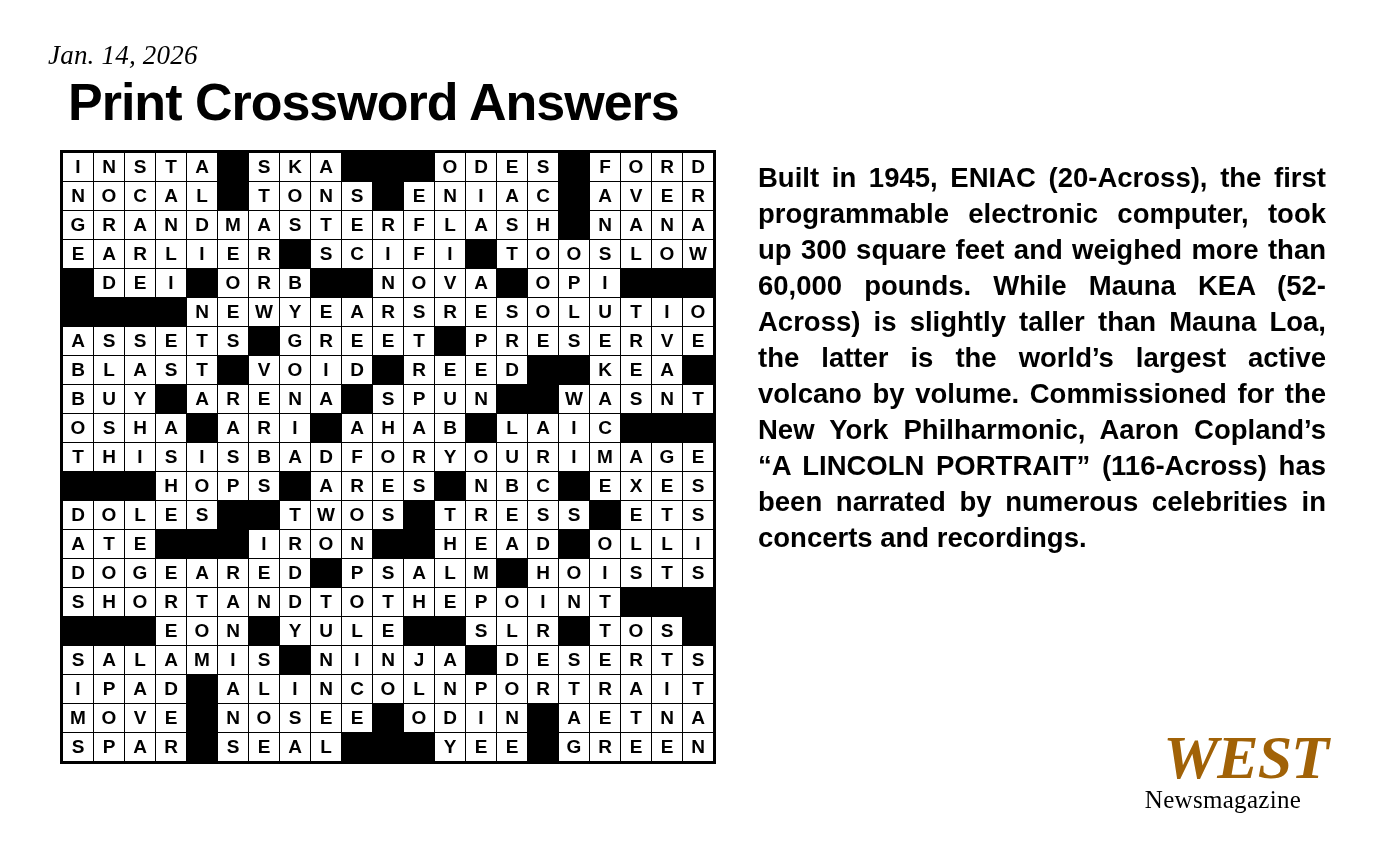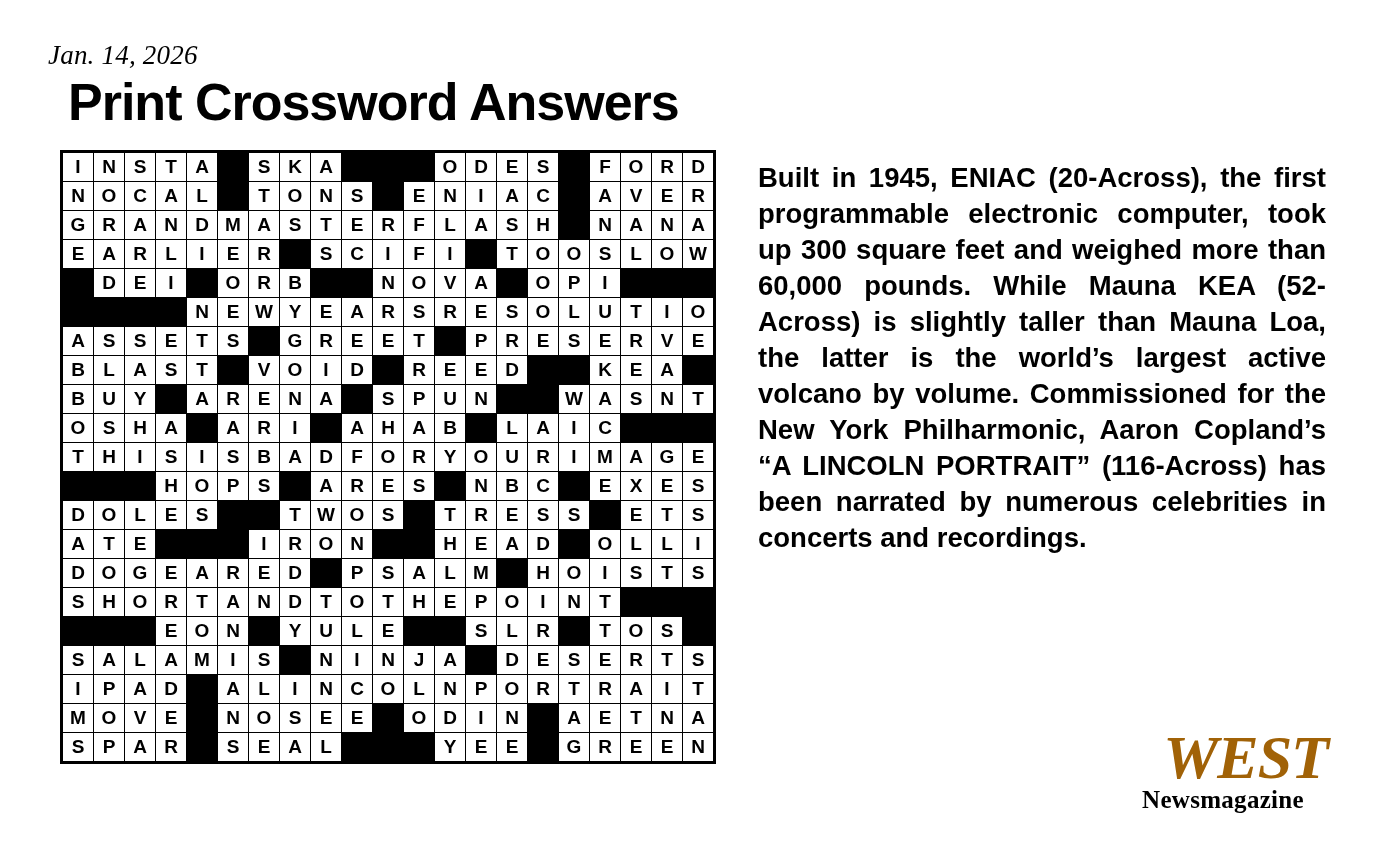--- a/index.html
+++ b/index.html
@@ -105,21 +105,20 @@
     letter-spacing: -1px;
     color: #a16207;
     text-align: right;
   }
   .logo-sub {
     font-family: "Liberation Serif", serif;
     font-size: 25px;
     line-height: 28px;
     color: #000;
     letter-spacing: 0.3px;
-    font-weight: bold;
   }
 </style>
 </head>
 <body>
 
 <div class="page">
 
   <div class="date-line">Jan. 14, 2026</div>
   <div class="page-title">Print Crossword Answers</div>
 

